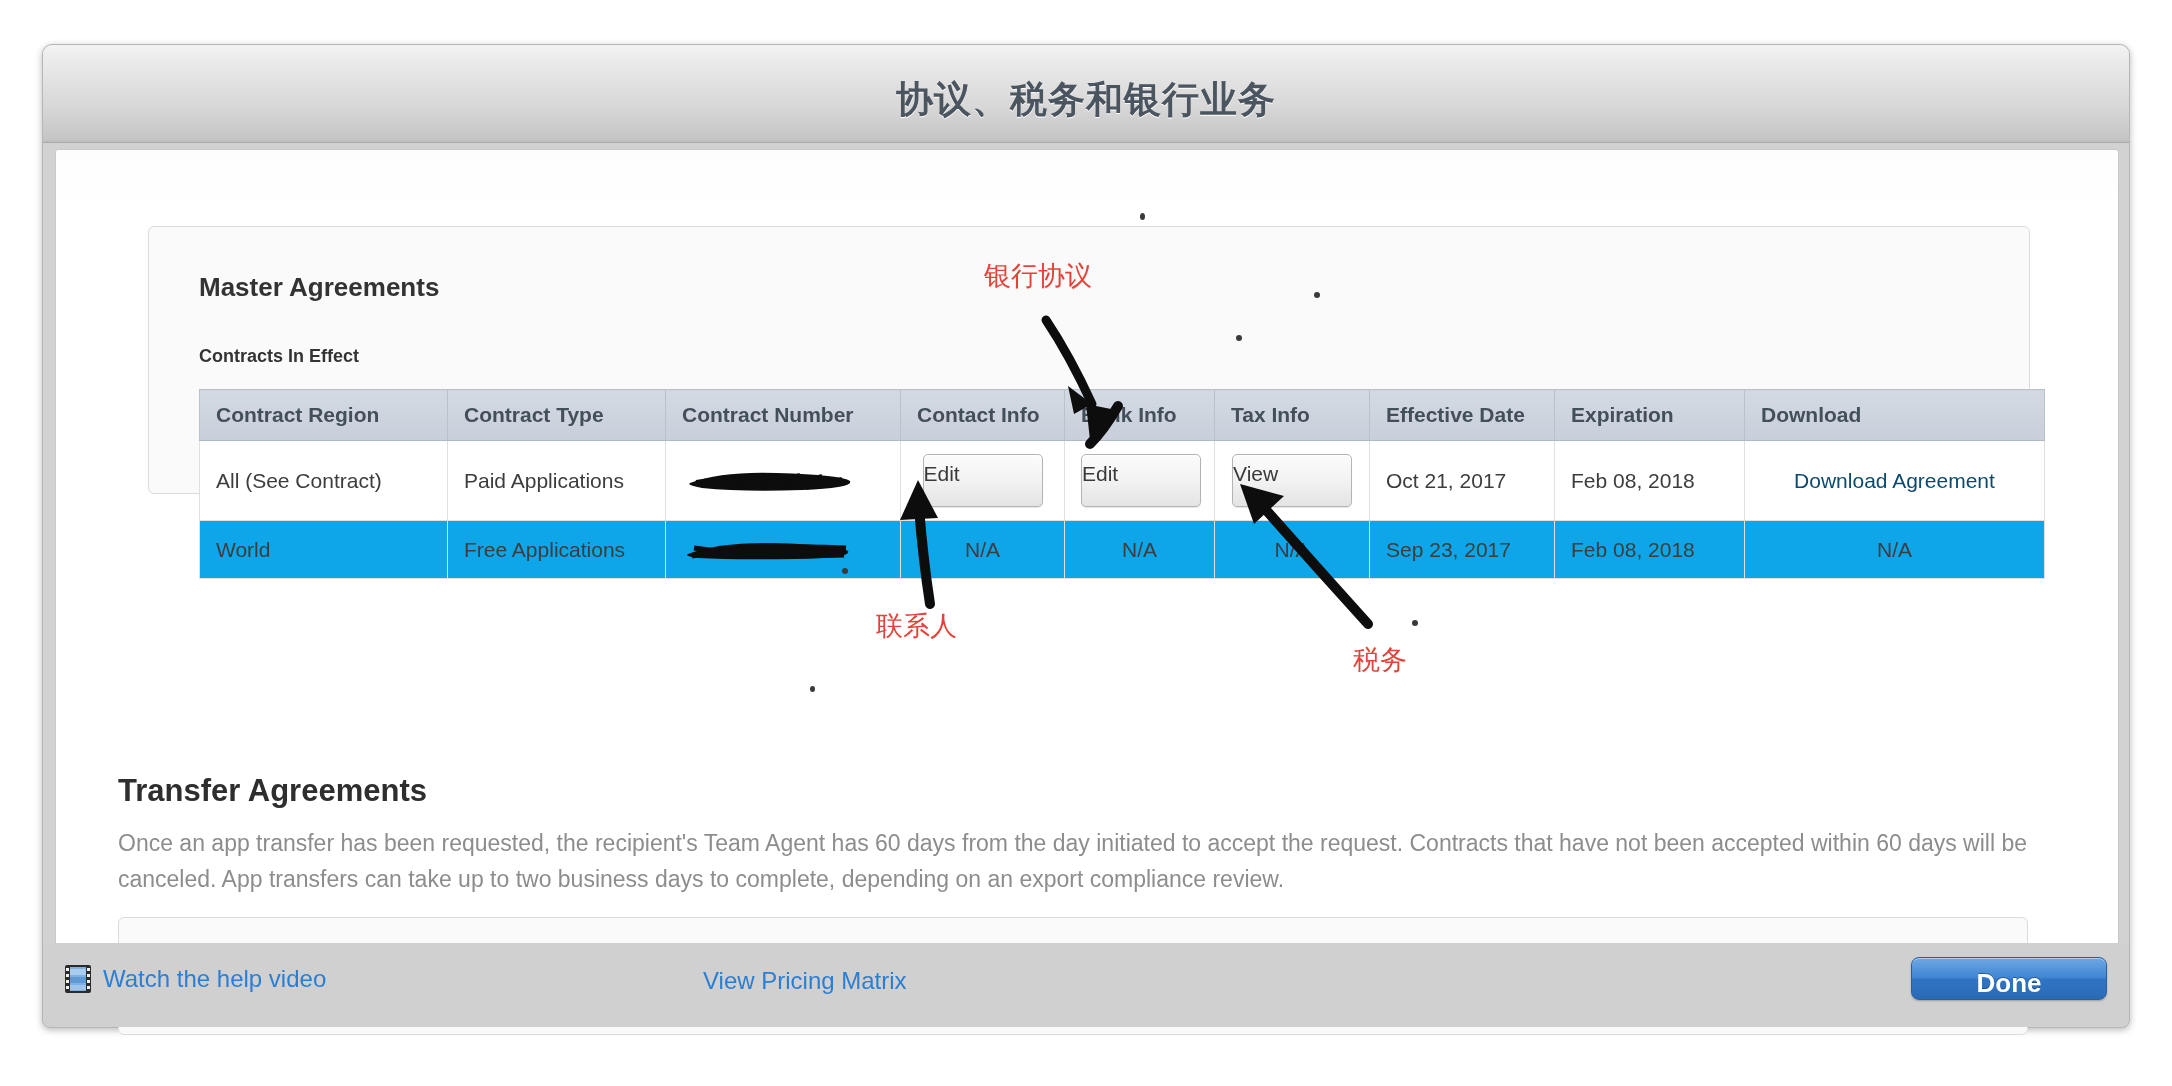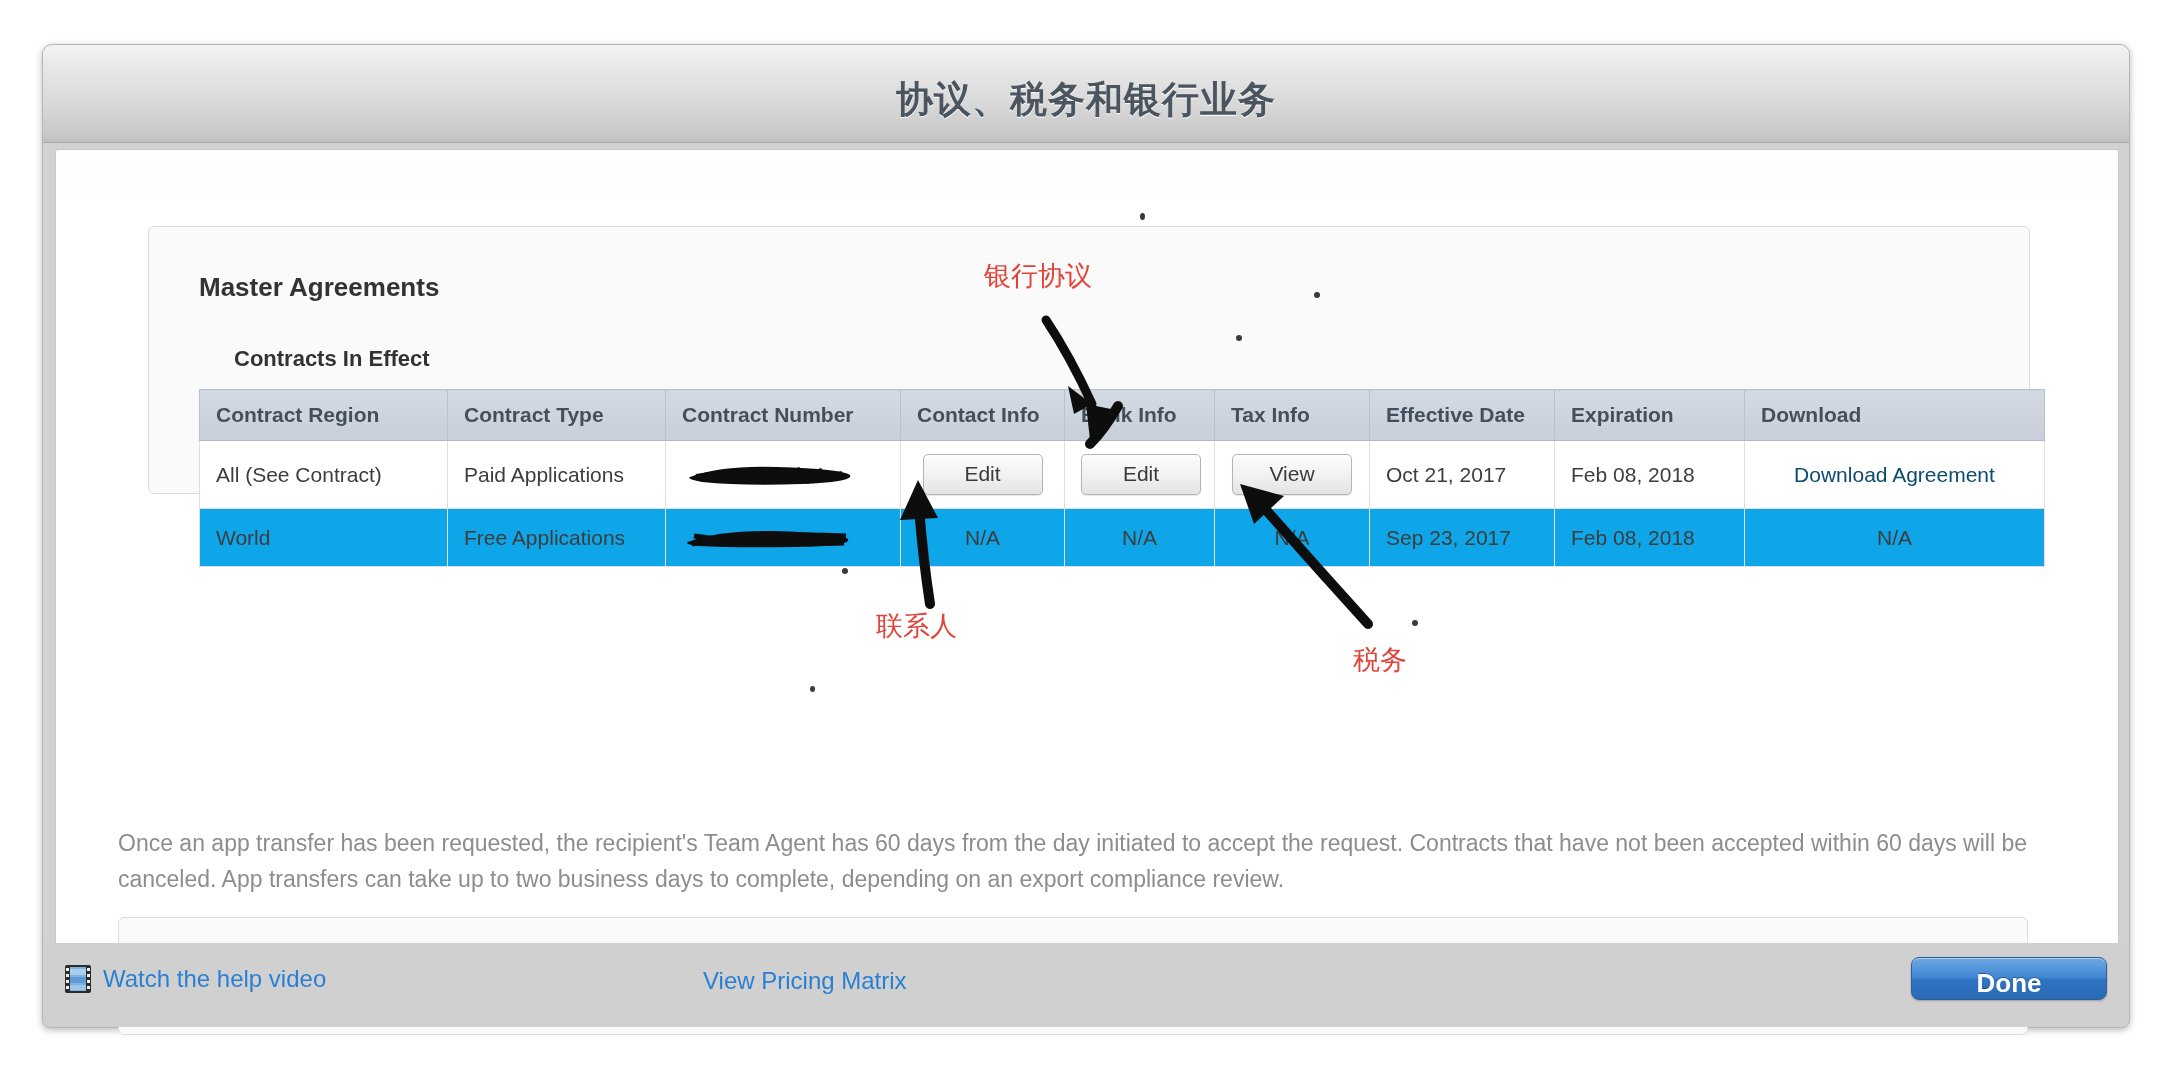--- a/index.html
+++ b/index.html
@@ -80,24 +80,23 @@
     left: 50px;
     top: 45px;
     font-size: 26px;
     font-weight: bold;
     color: #333333;
   }
   .panel-h2 {
     position: absolute;
     left: 50px;
     top: 119px;
-    font-size: 22px;
+    font-size: 18px;
     font-weight: bold;
     color: #333333;
-    margin-left: 35px;
   }
 
   
   .ctable {
     position: absolute;
     left: 50px;
     top: 162px;
     width: 1785px;
     border-collapse: collapse;
     table-layout: fixed;
@@ -139,22 +138,22 @@
   .col-bank    { width: 150px; }
   .col-tax     { width: 155px; }
   .col-eff     { width: 185px; }
   .col-exp     { width: 190px; }
   .col-dl      { width: 300px; }
 
   
   .pushbtn {
     display: inline-block;
     min-width: 120px;
-    padding: 7px 0 8px;
-    text-align: center;
+    padding: 7px 0 20px;
+    text-align: left;
     font-size: 21px;
     color: #3a3a3a;
     background: linear-gradient(to bottom, #fcfcfc 0%, #f2f2f2 50%, #e4e4e4 100%);
     border: 1px solid #b4b4b4;
     border-radius: 5px;
     box-shadow: 0 1px 1px rgba(0,0,0,0.10), inset 0 1px 0 #ffffff;
     cursor: default;
   }
 
   .dl-link {
@@ -363,20 +362,21 @@
               <td class="center">N/A</td>
               <td class="center">N/A</td>
               <td>Sep 23, 2017</td>
               <td>Feb 08, 2018</td>
               <td class="center">N/A</td>
             </tr>
           </tbody>
         </table>
       </div>
 
+      <div class="transfer-title">Transfer Agreements</div>
       <div class="transfer-desc">Once an app transfer has been requested, the recipient's Team Agent has 60 days from the day initiated to accept the request. Contracts that have not been accepted within 60 days will be canceled. App transfers can take up to two business days to complete, depending on an export compliance review.</div>
 
       <div class="empty-box">
         <div class="empty-box-text">You have no Transfer Agreements.</div>
       </div>
 
     </div>
 
     <div class="bottombar">
       <div class="help-link-wrap">

